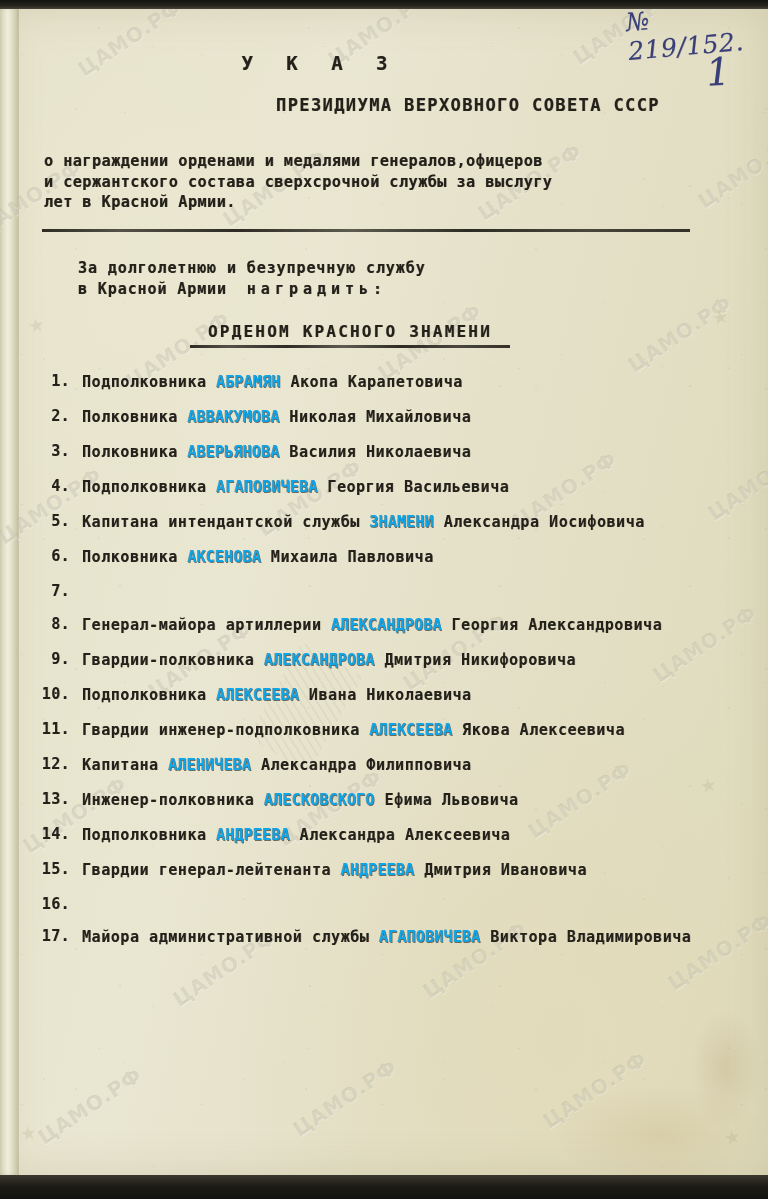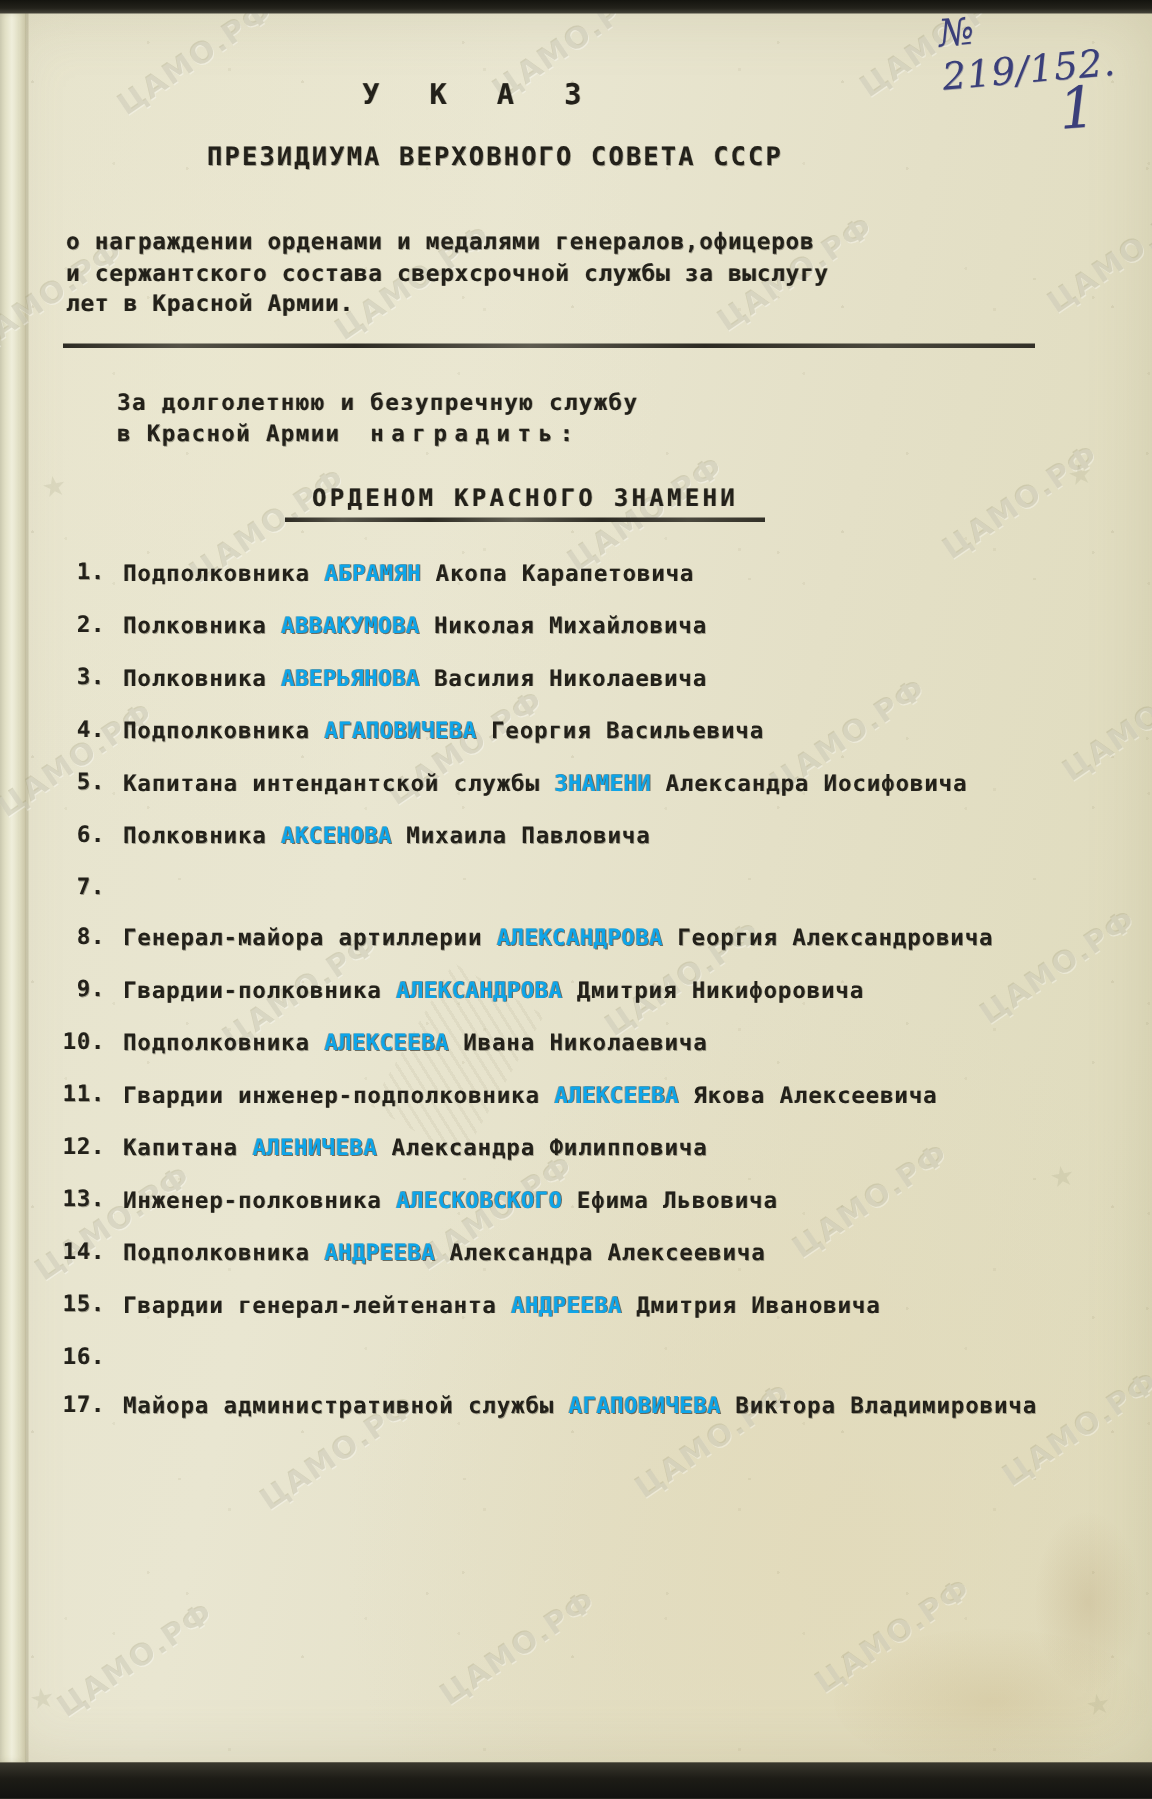--- a/index.html
+++ b/index.html
@@ -111,21 +111,21 @@
 
   #title {
     left: 0; top: 52px; width: 640px;
     text-align: center;
     font-size: 19px;
     letter-spacing: 11px;
     font-weight: 700;
   }
   #subtitle {
     left: 0; top: 95px; width: 660px;
-    text-align: center;
+    text-align: right;
     font-size: 17px;
     letter-spacing: 1.4px;
     font-weight: 700;
   }
   #about {
     left: 44px; top: 131px; width: 690px;
     font-size: 15.2px;
     line-height: 20.5px;
     letter-spacing: .45px;
     font-weight: 700;

